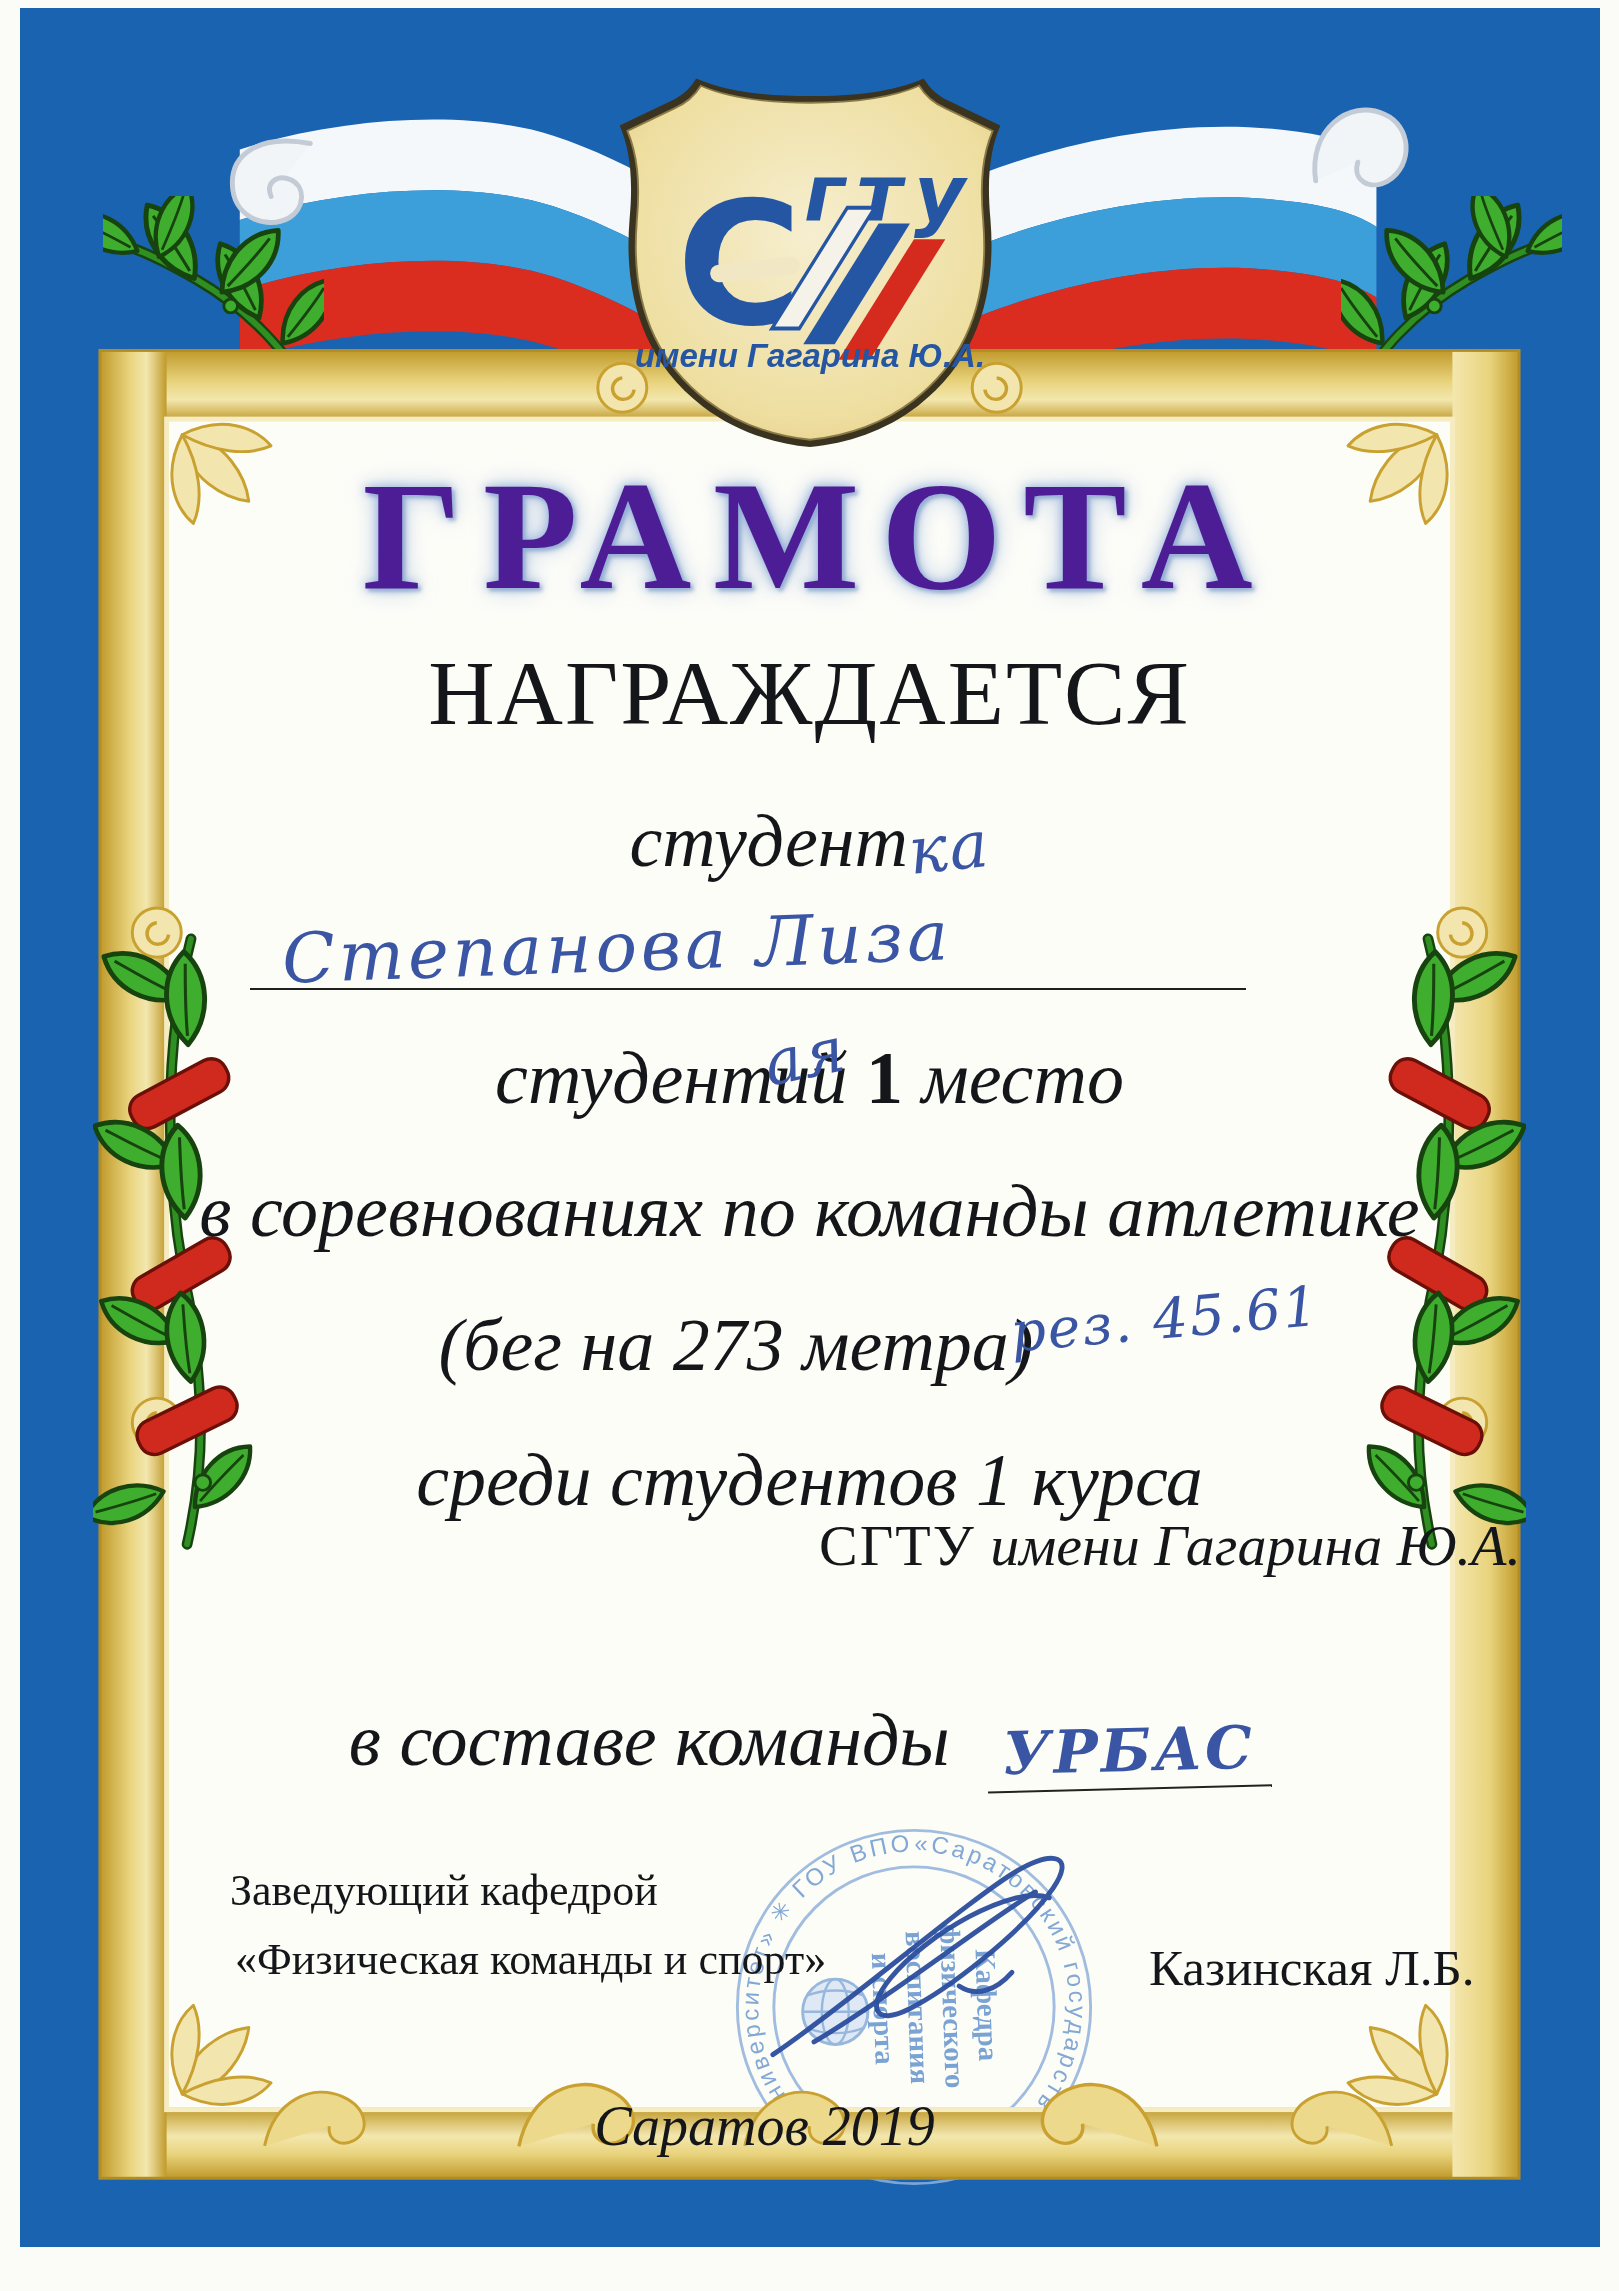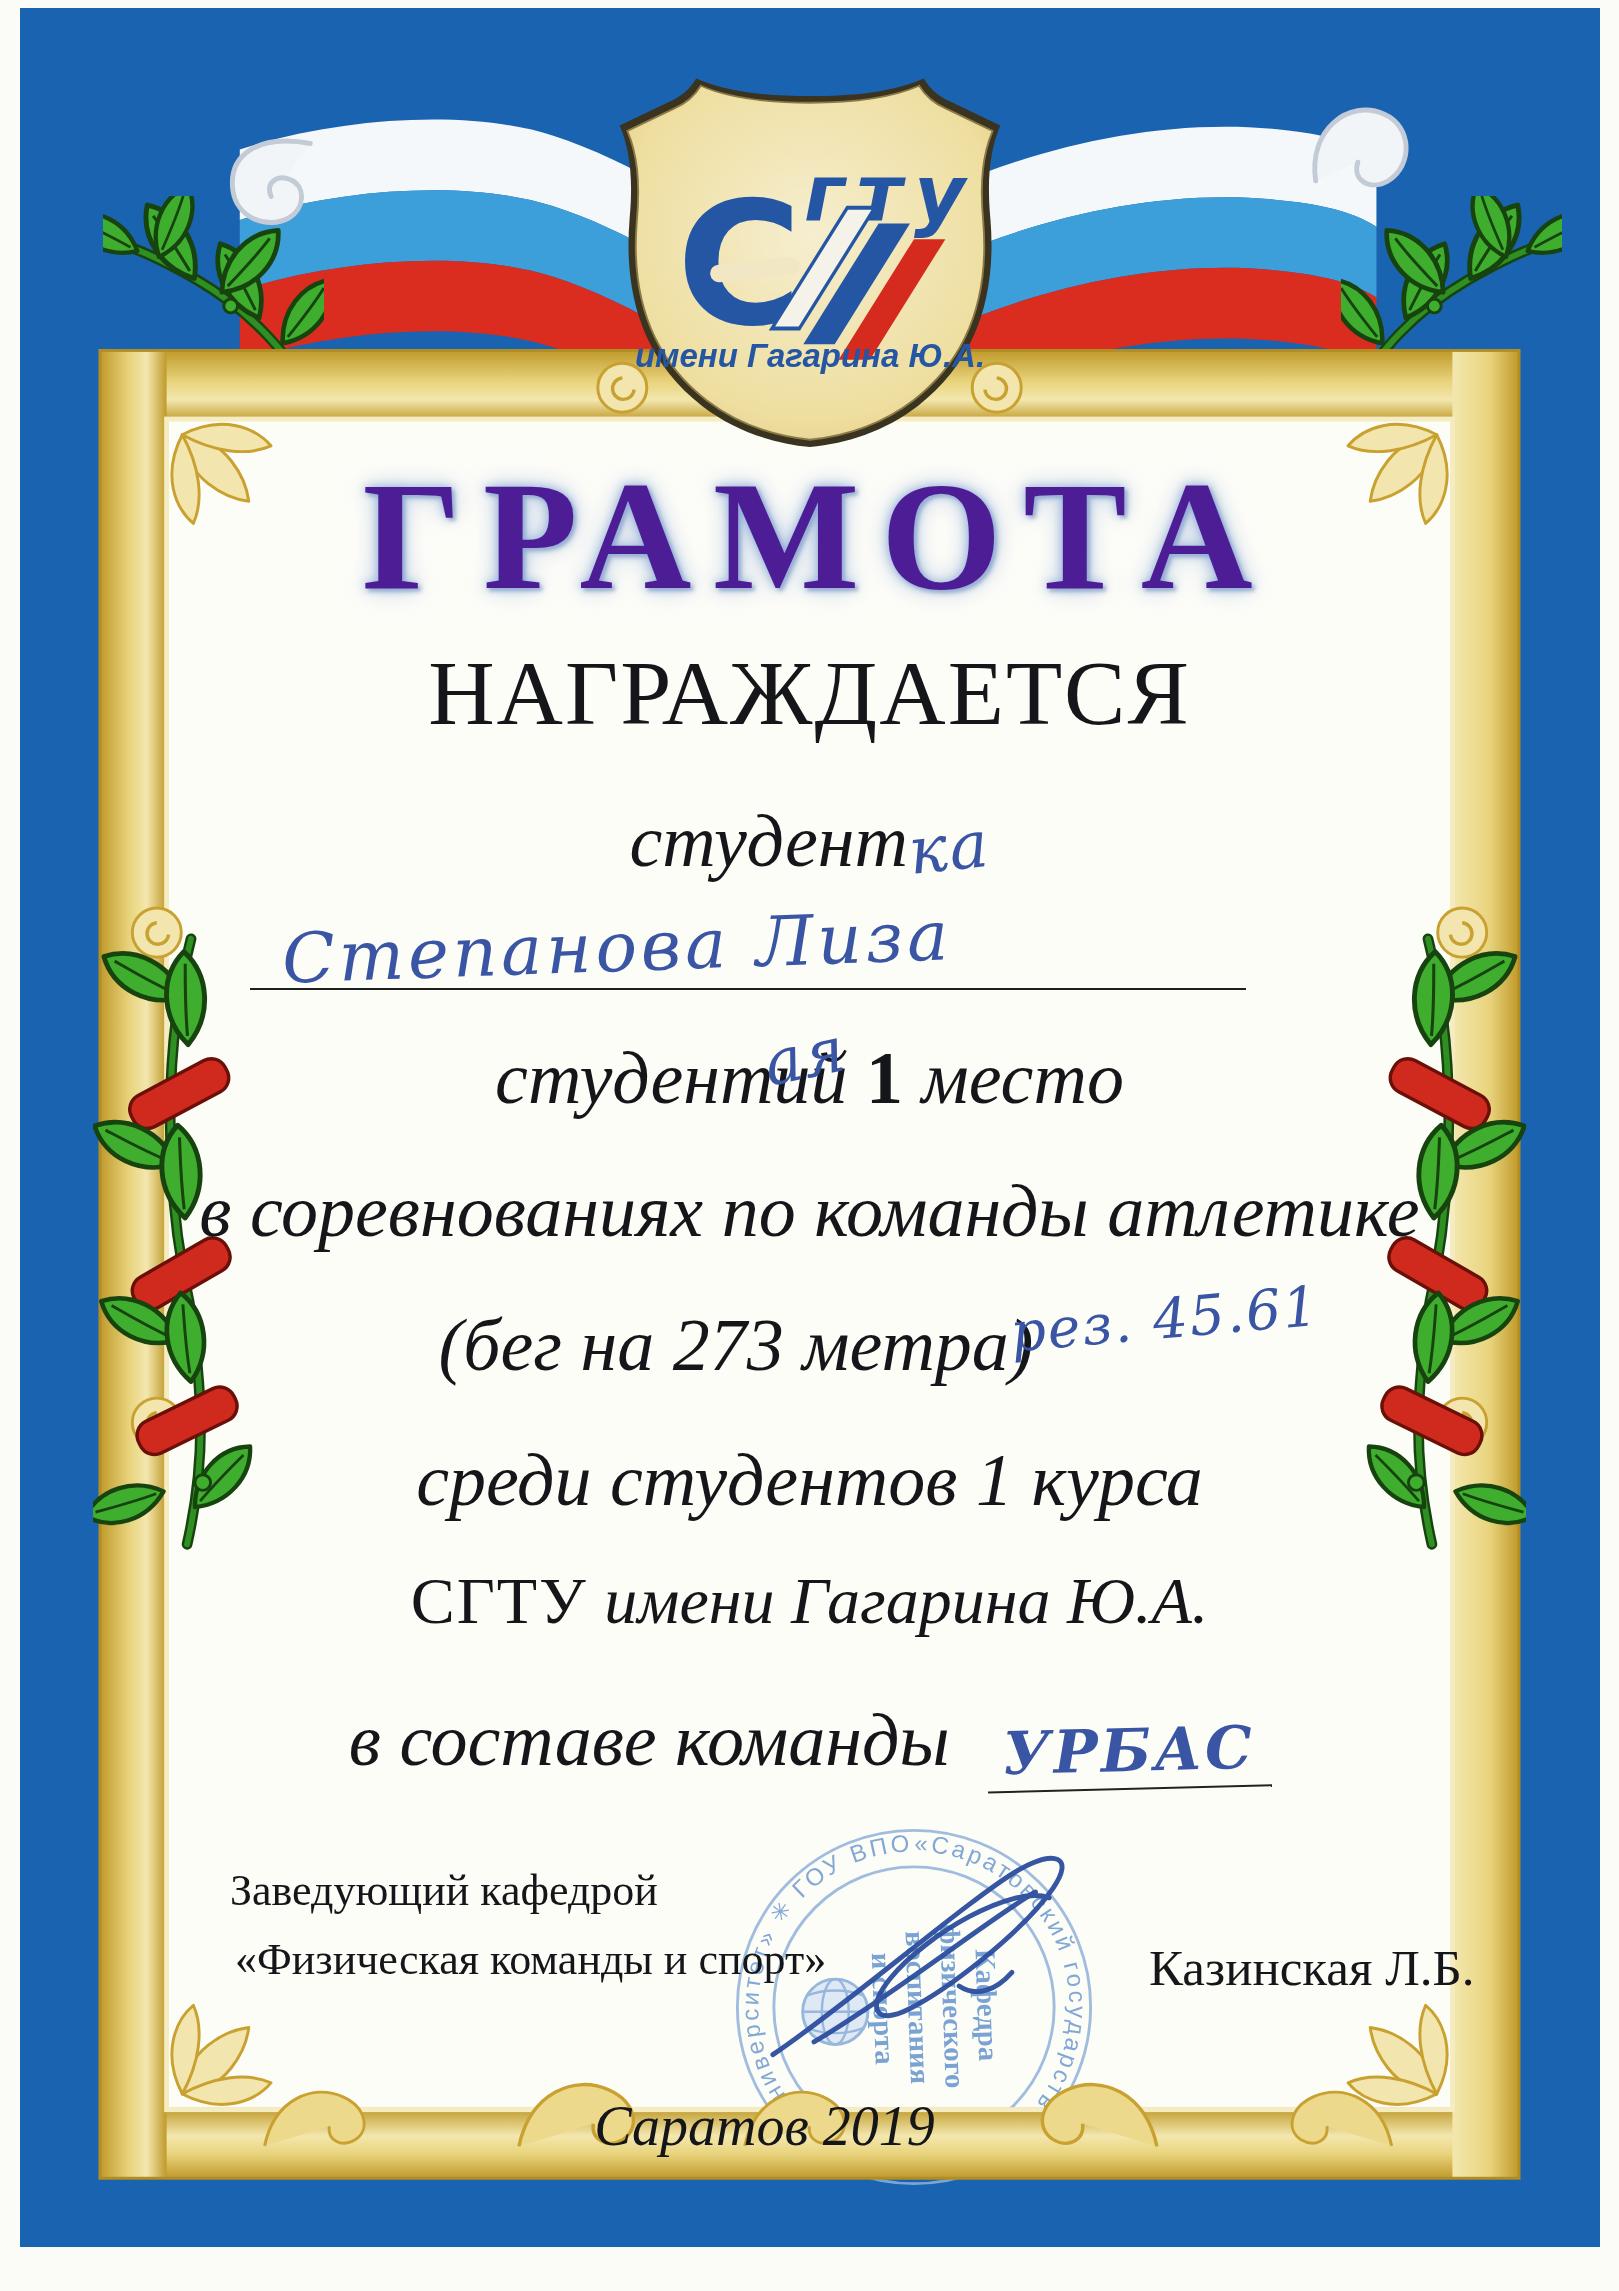--- a/index.html
+++ b/index.html
@@ -21,21 +21,21 @@
              transform:rotate(-2deg);line-height:1;}
   .name-rule{left:250px;top:988px;width:996px;border-top:2.9px solid #1d201d;height:0;}
   .place-line{top:1041px;}
   .ending{position:relative;display:inline-block;}
   .ending .ov{position:absolute;left:-9.8px;top:-15.7px;font-size:63px;transform:rotate(-12deg);letter-spacing:1px;}
   .num{font-style:normal;font-weight:bold;}
   .comp-line{top:1174px;}
   .event-line{top:1308px;padding-right:147px;}
   .result-hand{left:1010px;top:1292px;font-size:55px;transform:rotate(-5deg);letter-spacing:2px;line-height:1;}
   .among-line{top:1443px;}
-  .univ-line{top:1568px;font-size:66px;}
+  .univ-line{top:1517px;font-size:58px;text-align:right;}
   .univ-abbr{font-style:normal;letter-spacing:2px;}
   .team-line{top:1703px;}
   .team-name{font-size:59px;display:inline-block;border-bottom:2.9px solid #22231f;padding:0 15.7px 7.8px 15.7px;
              transform:rotate(-1.5deg) translateY(5.9px);letter-spacing:2.9px;font-weight:bold;}
   .role1{left:230px;top:1869px;font-size:44px;color:#15161a;line-height:1;}
   .role2{left:235px;top:1938px;font-size:44px;color:#15161a;line-height:1;}
   .signer{left:1149px;top:1943px;font-size:51px;color:#15161a;line-height:1;}
   .cityyear{left:490px;top:2098px;width:549px;text-align:center;font-size:56px;font-style:italic;
             color:#15161a;line-height:1;}
   .shield-sub{left:610px;top:339px;width:400px;text-align:center;font-family:"Liberation Sans",sans-serif;

